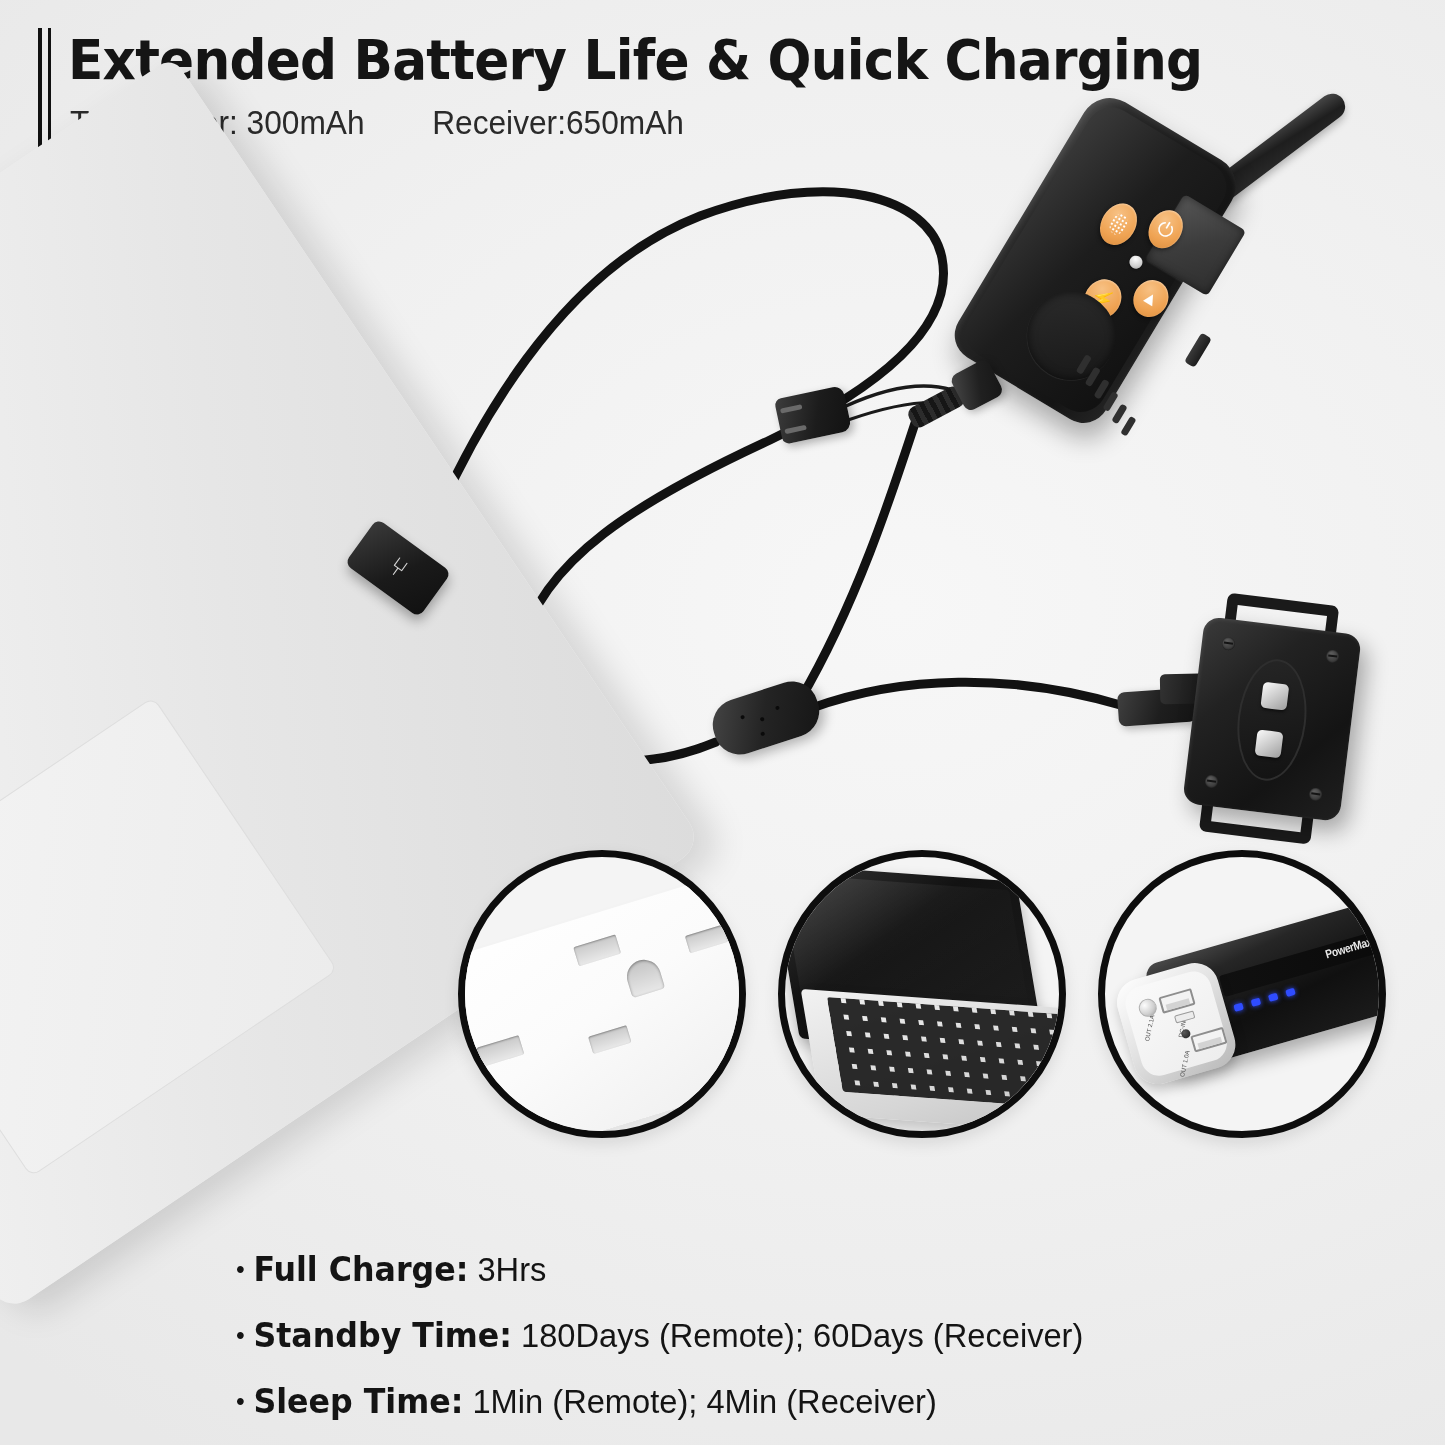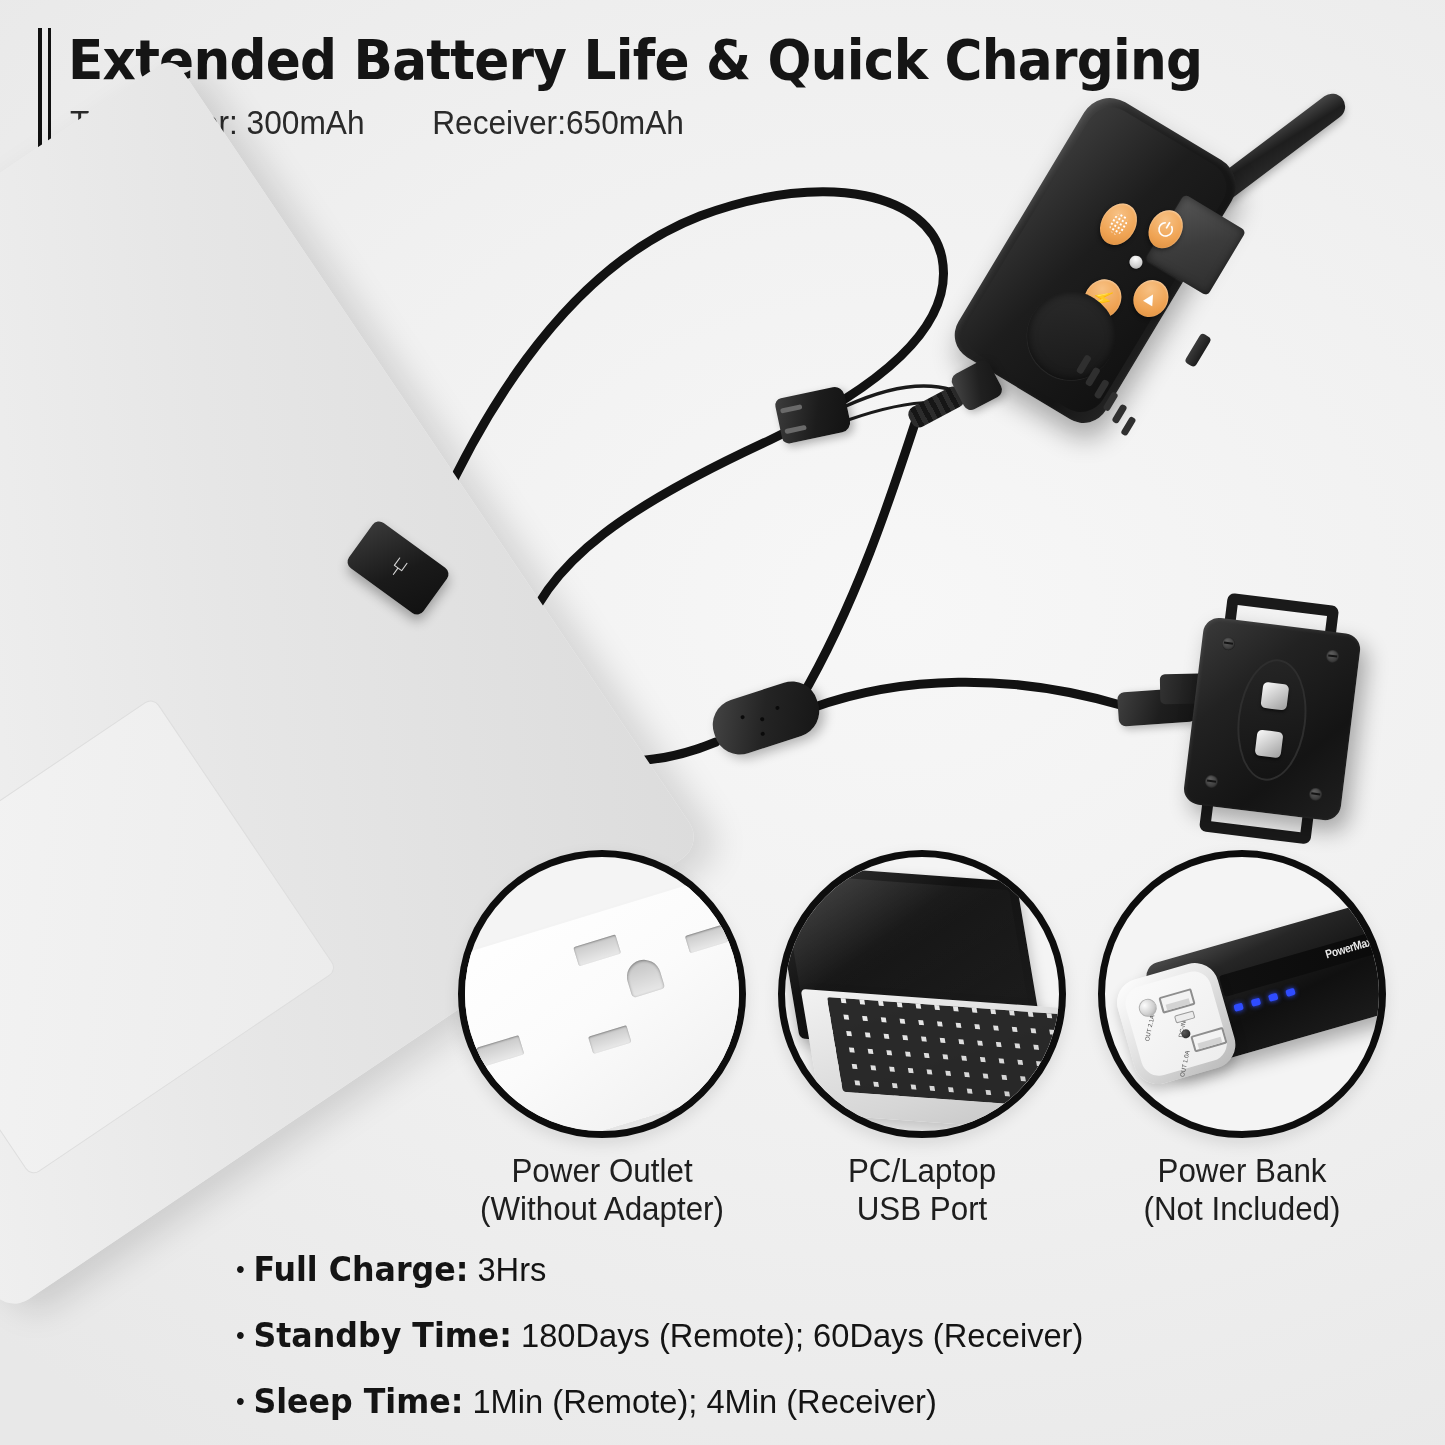--- a/index.html
+++ b/index.html
@@ -546,34 +546,20 @@
             <span class="port-label" style="left:40px;top:50px;transform:rotate(-62deg);">DC-IN</span>
             <div class="bank-dot"></div>
             <div class="usb-port" style="left:54px;top:62px;"></div>
             <span class="port-label" style="left:28px;top:84px;transform:rotate(-62deg);">OUT 1.0A</span>
           </div>
         </div>
       </div>
     </div>
   </div>
 
-  <div class="captions">
-    <div class="cap k1">
-      <span>Power Outlet</span>
-      <span class="l2">(Without Adapter)</span>
-    </div>
-    <div class="cap k2">
-      <span>PC/Laptop</span>
-      <span class="l2">USB Port</span>
-    </div>
-    <div class="cap k3">
-      <span>Power Bank</span>
-      <span class="l2">(Not Included)</span>
-    </div>
-  </div>
 
   <div class="bullets">
     <div class="bl">
       <span class="dot">•</span><b>Full Charge:</b> <span class="val">3Hrs</span>
     </div>
     <div class="bl">
       <span class="dot">•</span><b>Standby Time:</b> <span class="val">180Days (Remote); 60Days (Receiver)</span>
     </div>
     <div class="bl">
       <span class="dot">•</span><b>Sleep Time:</b> <span class="val">1Min (Remote); 4Min (Receiver)</span>

